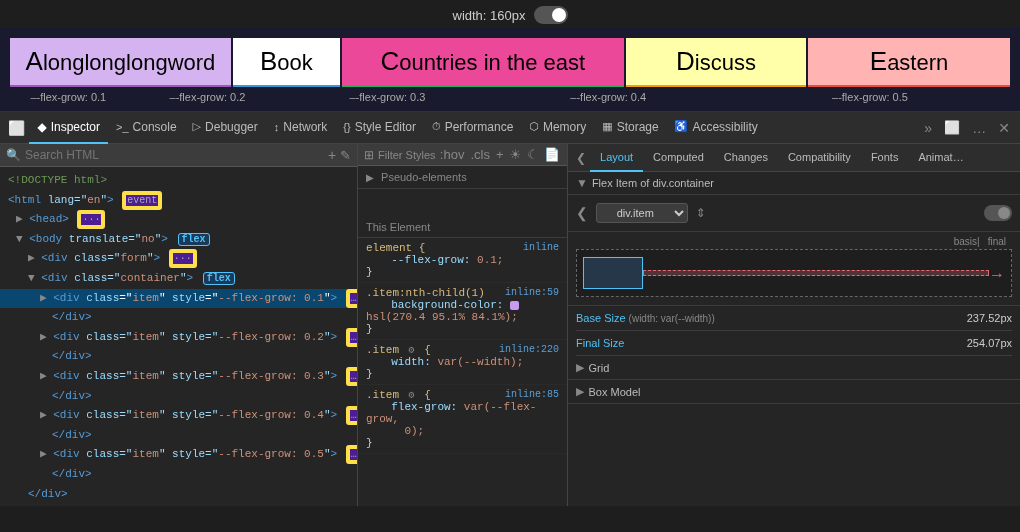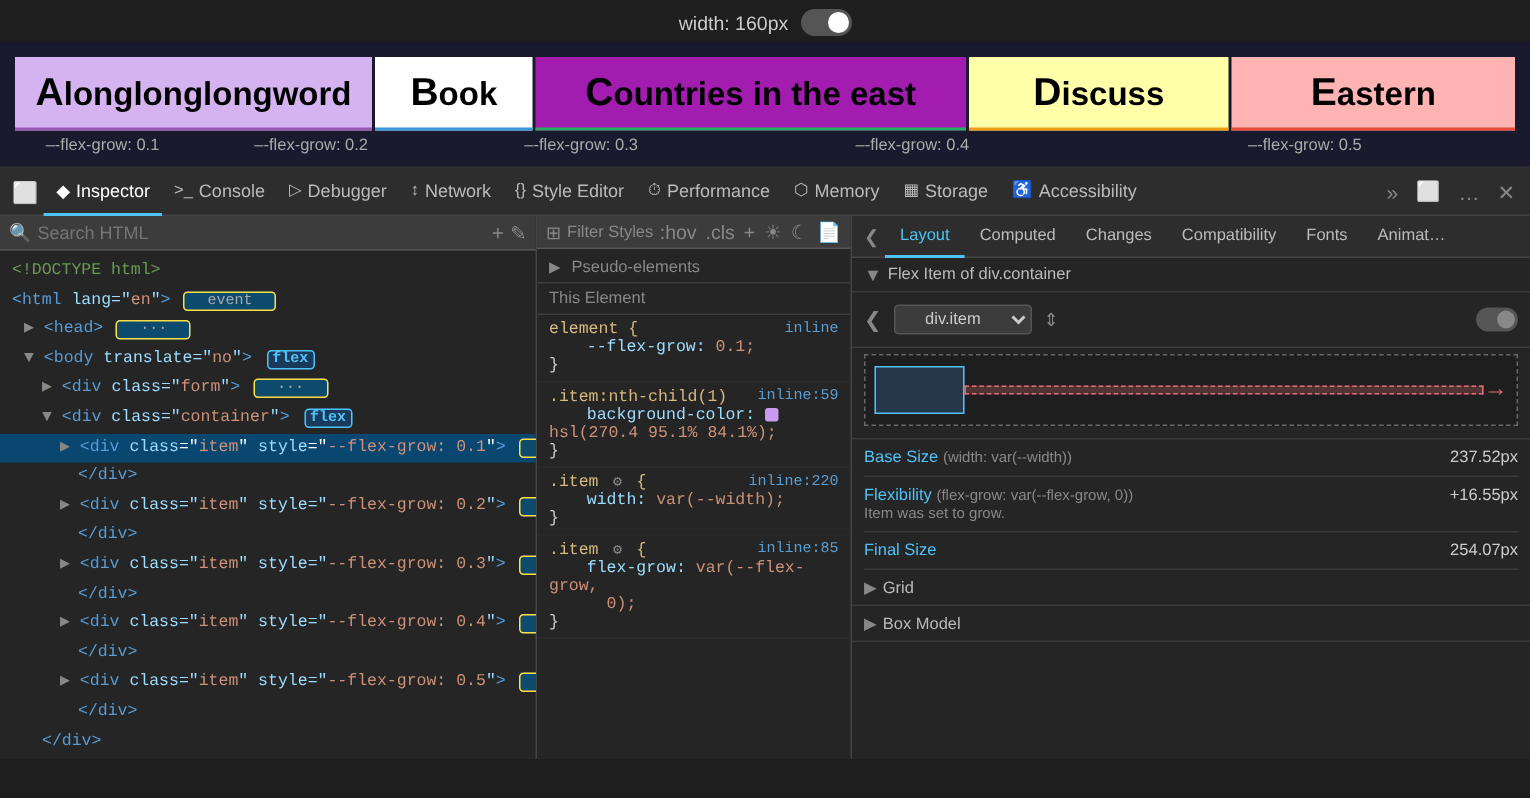--- a/index.html
+++ b/index.html
@@ -45,28 +45,28 @@
     }
     .flex-demo {
       display: flex;
       width: 100%;
       gap: 2px;
     }
     .flex-item {
       padding: 8px 4px;
       text-align: center;
       font-size: 22px;
-      font-weight: bold;
+      font-weight: normal;
       color: #000;
       border-bottom: 2px solid;
     }
     .flex-item span.cap { font-size: 26px; }
     .flex-item-1 { flex-grow: 0.1; background: #d4b3f0; border-color: #9b59b6; }
     .flex-item-2 { flex-grow: 0.2; background: #fff; border-color: #3498db; }
-    .flex-item-3 { flex-grow: 0.3; background: #a21caf; border-color: #27ae60; }
+    .flex-item-3 { flex-grow: 0.3; background: #ec4899; border-color: #27ae60; }
     .flex-item-4 { flex-grow: 0.4; background: #ffffaa; border-color: #f39c12; }
     .flex-item-5 { flex-grow: 0.5; background: #ffb3b3; border-color: #e74c3c; }
 
     .flex-labels {
       display: flex;
       width: 100%;
       gap: 2px;
       padding: 2px 0;
     }
     .flex-label {
@@ -150,21 +150,21 @@
       padding: 1px 8px;
       white-space: nowrap;
       cursor: pointer;
       color: #9cdcfe;
     }
     .html-line.selected { background: #094771; color: #fff; }
     .html-line .tag { color: #569cd6; }
     .html-line .attr-name { color: #9cdcfe; }
     .html-line .attr-val { color: #ce9178; }
     .html-line .comment { color: #6a9955; }
-    .html-line .badge { background: #0c4a6e; border: 1px solid #fde047; border-radius: 3px; padding: 0 15px; font-size: 10px; color: #aaa; margin-left: 2px; }
+    .html-line .badge { background: #4c1d95; border: 4px solid #fde047; border-radius: 3px; padding: 0 1px; font-size: 10px; color: #aaa; margin-left: 2px; }
     .html-line .flex-badge { background: #1a3a5c; border: 1px solid #4fc3f7; border-radius: 3px; padding: 0 3px; font-size: 10px; color: #4fc3f7; margin-left: 3px; font-weight: bold; }
     .indent1 { padding-left: 16px; }
     .indent2 { padding-left: 28px; }
     .indent3 { padding-left: 40px; }
     .indent4 { padding-left: 52px; }
 
     
     .style-panel {
       width: 210px;
       border-right: 1px solid #444;
@@ -179,21 +179,21 @@
       border-bottom: 1px solid #555;
       padding: 3px 6px;
       gap: 4px;
     }
     .style-filter-bar span { color: #888; font-size: 11px; }
     .style-filter-icons { display: flex; gap: 6px; margin-left: auto; }
     .style-filter-icons span { color: #888; font-size: 13px; cursor: pointer; }
     .pseudo-elements { padding: 4px 8px; border-bottom: 1px solid #3c3c3c; }
     .pseudo-elements .expand-arrow { color: #888; font-size: 10px; margin-right: 4px; }
     .pseudo-label { color: #888; font-size: 11px; }
-    .this-element { padding: 4px 8px; font-size: 11px; color: #888; border-bottom: 1px solid #3c3c3c; }
+    .this-element { padding: 4px 8px; font-size: 11px; color: #888; border-bottom: 1px solid #3c3c3c; margin-top: 28px; }
     .css-rule { padding: 4px 8px; border-bottom: 1px solid #2a2a2a; font-family: 'Courier New', monospace; font-size: 11px; }
     .css-selector { color: #d7ba7d; }
     .css-gear { color: #888; font-size: 10px; margin: 0 3px; }
     .css-source { color: #5a9fd4; float: right; font-size: 10px; }
     .css-prop { color: #9cdcfe; padding-left: 12px; }
     .css-value { color: #ce9178; }
     .css-color-dot { display: inline-block; width: 9px; height: 9px; border-radius: 2px; margin-right: 2px; vertical-align: middle; }
 
     
     .layout-panel {
@@ -505,47 +505,42 @@
       <span style="color:#888;font-size:14px;cursor:pointer;">❮</span>
       <select class="flex-viz-selector">
         <option>div.item</option>
       </select>
       <span style="color:#888;font-size:12px;">⇕</span>
       <div style="flex:1;"></div>
       <div class="flex-toggle"></div>
     </div>
 
     <div class="flex-diagram-area">
+      <div class="flex-labels-row">
+        <span>basis|</span>
+        <span style="margin-right:6px;">final</span>
+      </div>
       <div class="flex-box-diagram">
         <div class="flex-outer-box">
           <div class="flex-inner-item"></div>
           <div class="flex-spacing-bar"></div>
           <span class="flex-arrow-right">→</span>
         </div>
       </div>
     </div>
 
     <div class="layout-info-rows">
       <div class="layout-info-row">
         <div>
           <span class="layout-info-label">Base Size</span>
           <span class="layout-info-sub">(width: var(--width))</span>
         </div>
         <span class="layout-info-value">237.52px</span>
       </div>
       <div class="layout-info-row">
-        <div>
-          <span class="layout-info-label">Flexibility</span>
-          <span class="layout-info-sub">(flex-grow: var(--flex-grow, 0))</span>
-          <br>
-          <span class="layout-info-note">Item was set to grow.</span>
-        </div>
-        <span class="layout-info-value">+16.55px</span>
-      </div>
-      <div class="layout-info-row">
         <span class="layout-info-label">Final Size</span>
         <span class="layout-info-value">254.07px</span>
       </div>
     </div>
 
     <div class="layout-section-header">
       <span class="arrow">▶</span>
       <span>Grid</span>
     </div>
 

